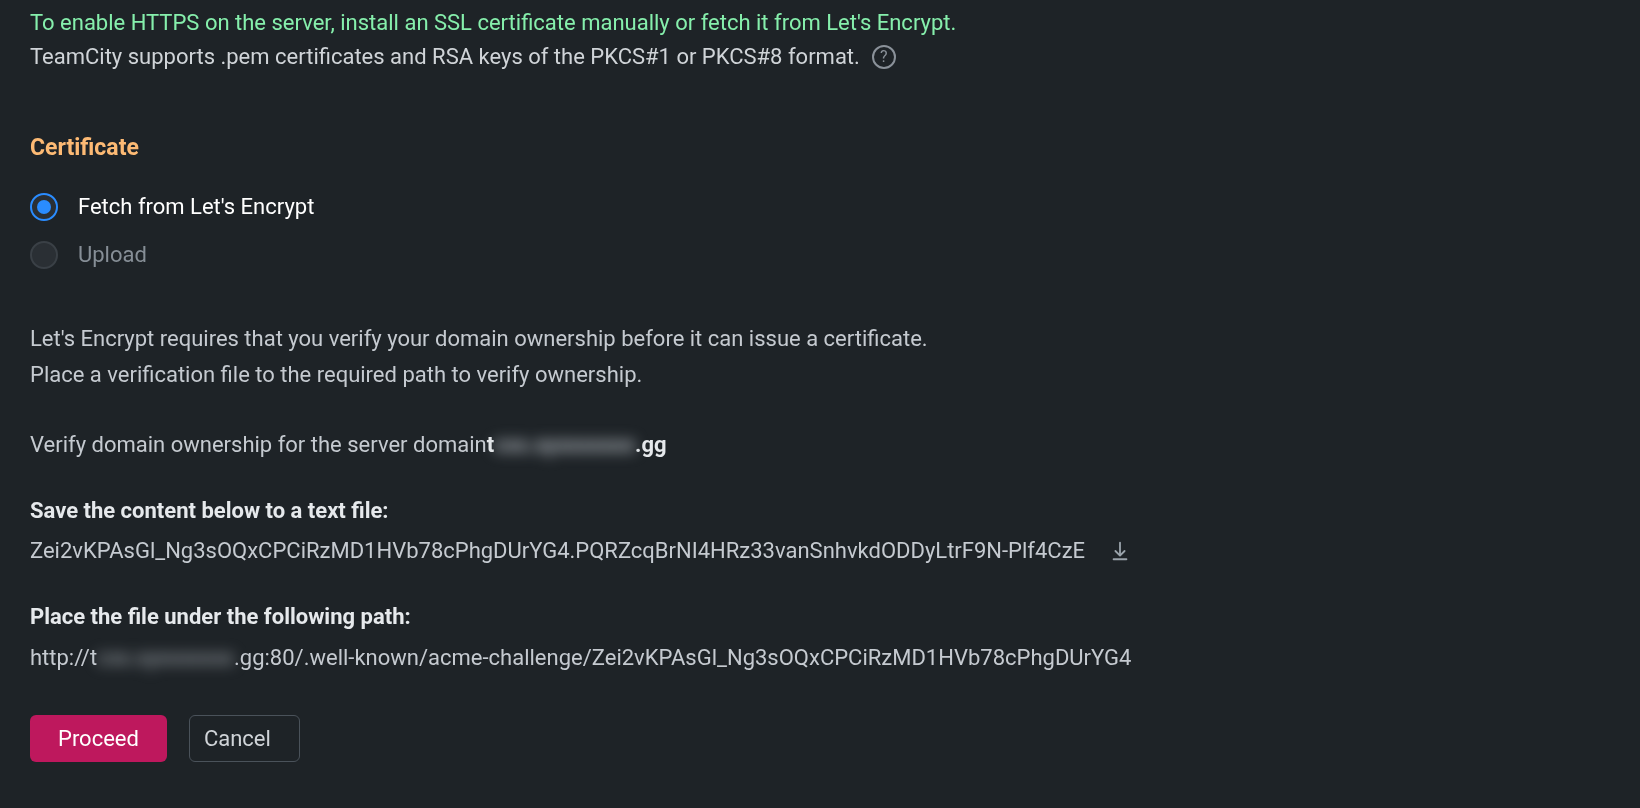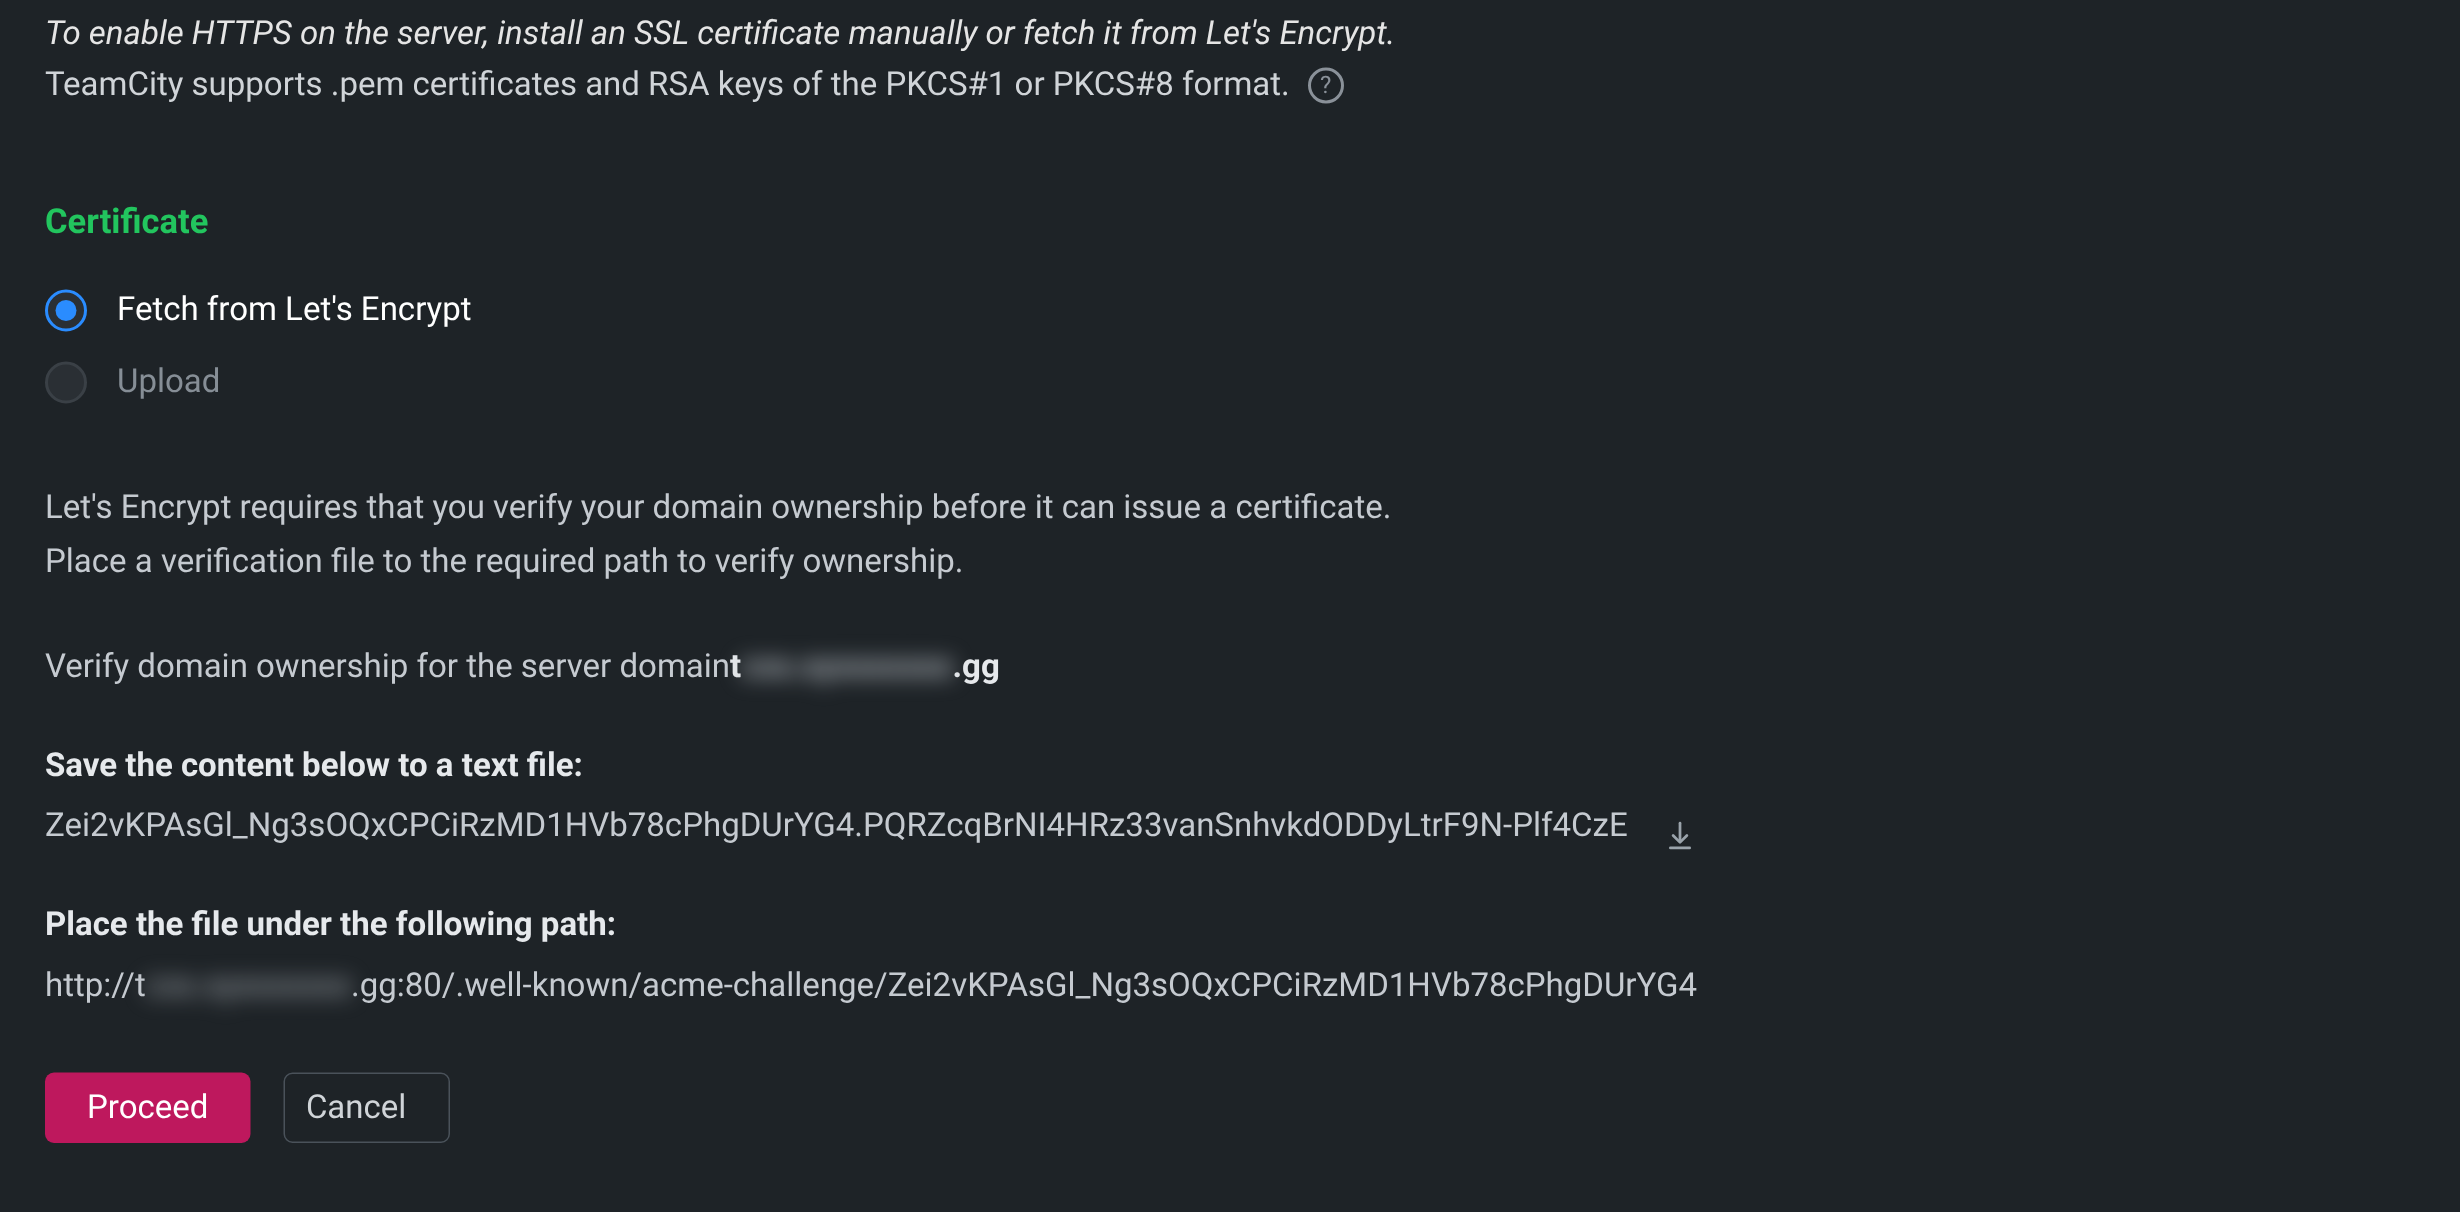--- a/index.html
+++ b/index.html
@@ -11,22 +11,21 @@
       background: #1e2327;
       color: #d0d4d8;
       font-family: -apple-system, BlinkMacSystemFont, "Segoe UI", Roboto, Helvetica, Arial, sans-serif;
       font-size: 22px;
       line-height: 1.55;
       padding: 6px 30px 30px 30px;
       width: 1640px;
       min-height: 808px;
     }
     .intro-text {
-      color: #e5e5e5;
-      font-style: italic;
+      color: #86efac;
     }
     .intro-line2 {
       display: flex;
       align-items: center;
       gap: 12px;
     }
     .help-icon {
       display: inline-flex;
       align-items: center;
       justify-content: center;
@@ -34,21 +33,21 @@
       height: 24px;
       border: 2px solid #8a9199;
       border-radius: 50%;
       font-size: 16px;
       color: #8a9199;
       cursor: pointer;
       flex-shrink: 0;
     }
     .section-heading {
       font-weight: 700;
-      color: #22c55e;
+      color: #fdba74;
       margin-top: 56px;
       margin-bottom: 24px;
       font-size: 23px;
     }
     .radio-group {
       margin-bottom: 50px;
     }
     .radio-row {
       display: flex;
       align-items: center;
@@ -107,21 +106,21 @@
       color: #aeb4ba;
     }
     .sub-heading {
       font-weight: 700;
       color: #e6e9ec;
       margin-top: 32px;
       margin-bottom: 6px;
     }
     .content-row {
       display: flex;
-      align-items: flex-end;
+      align-items: center;
       gap: 24px;
       color: #c5cad0;
       word-break: break-all;
     }
     .content-string {
       color: #c5cad0;
       word-break: break-all;
     }
     .download-icon {
       flex-shrink: 0;

